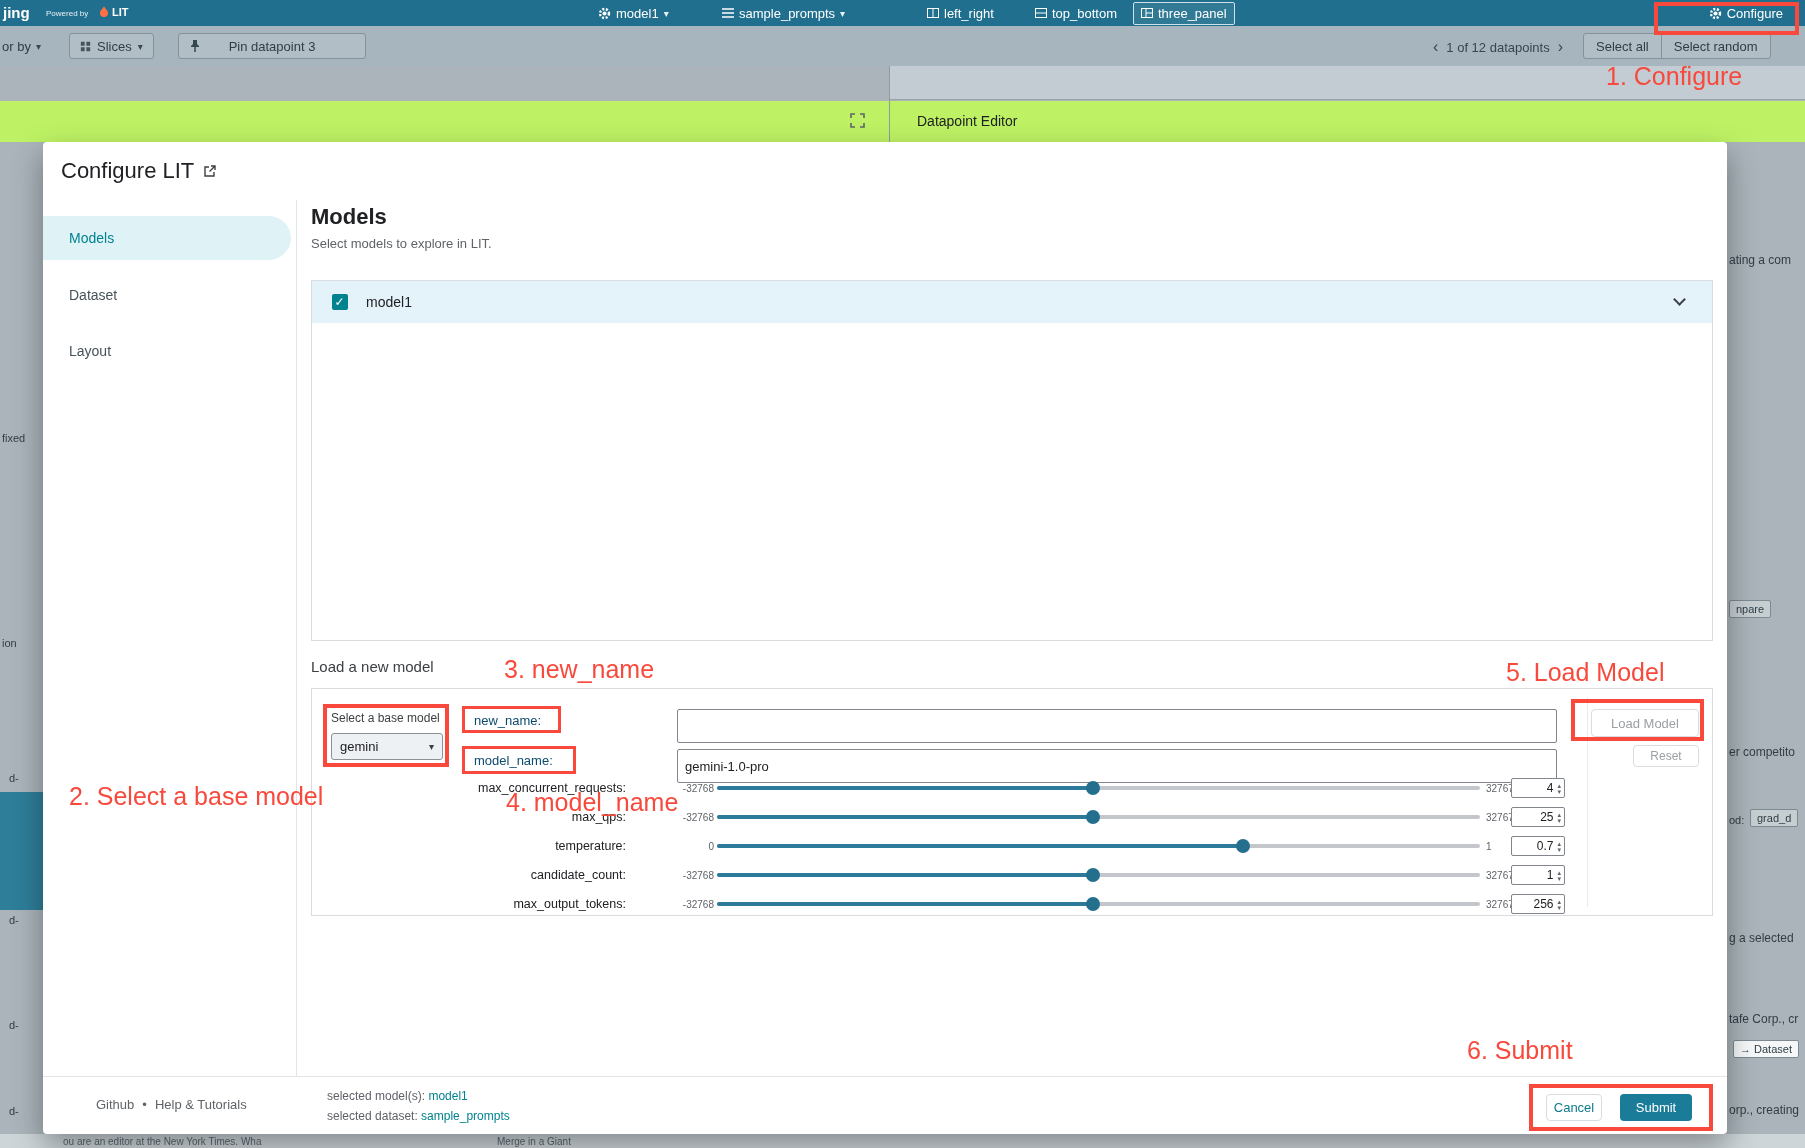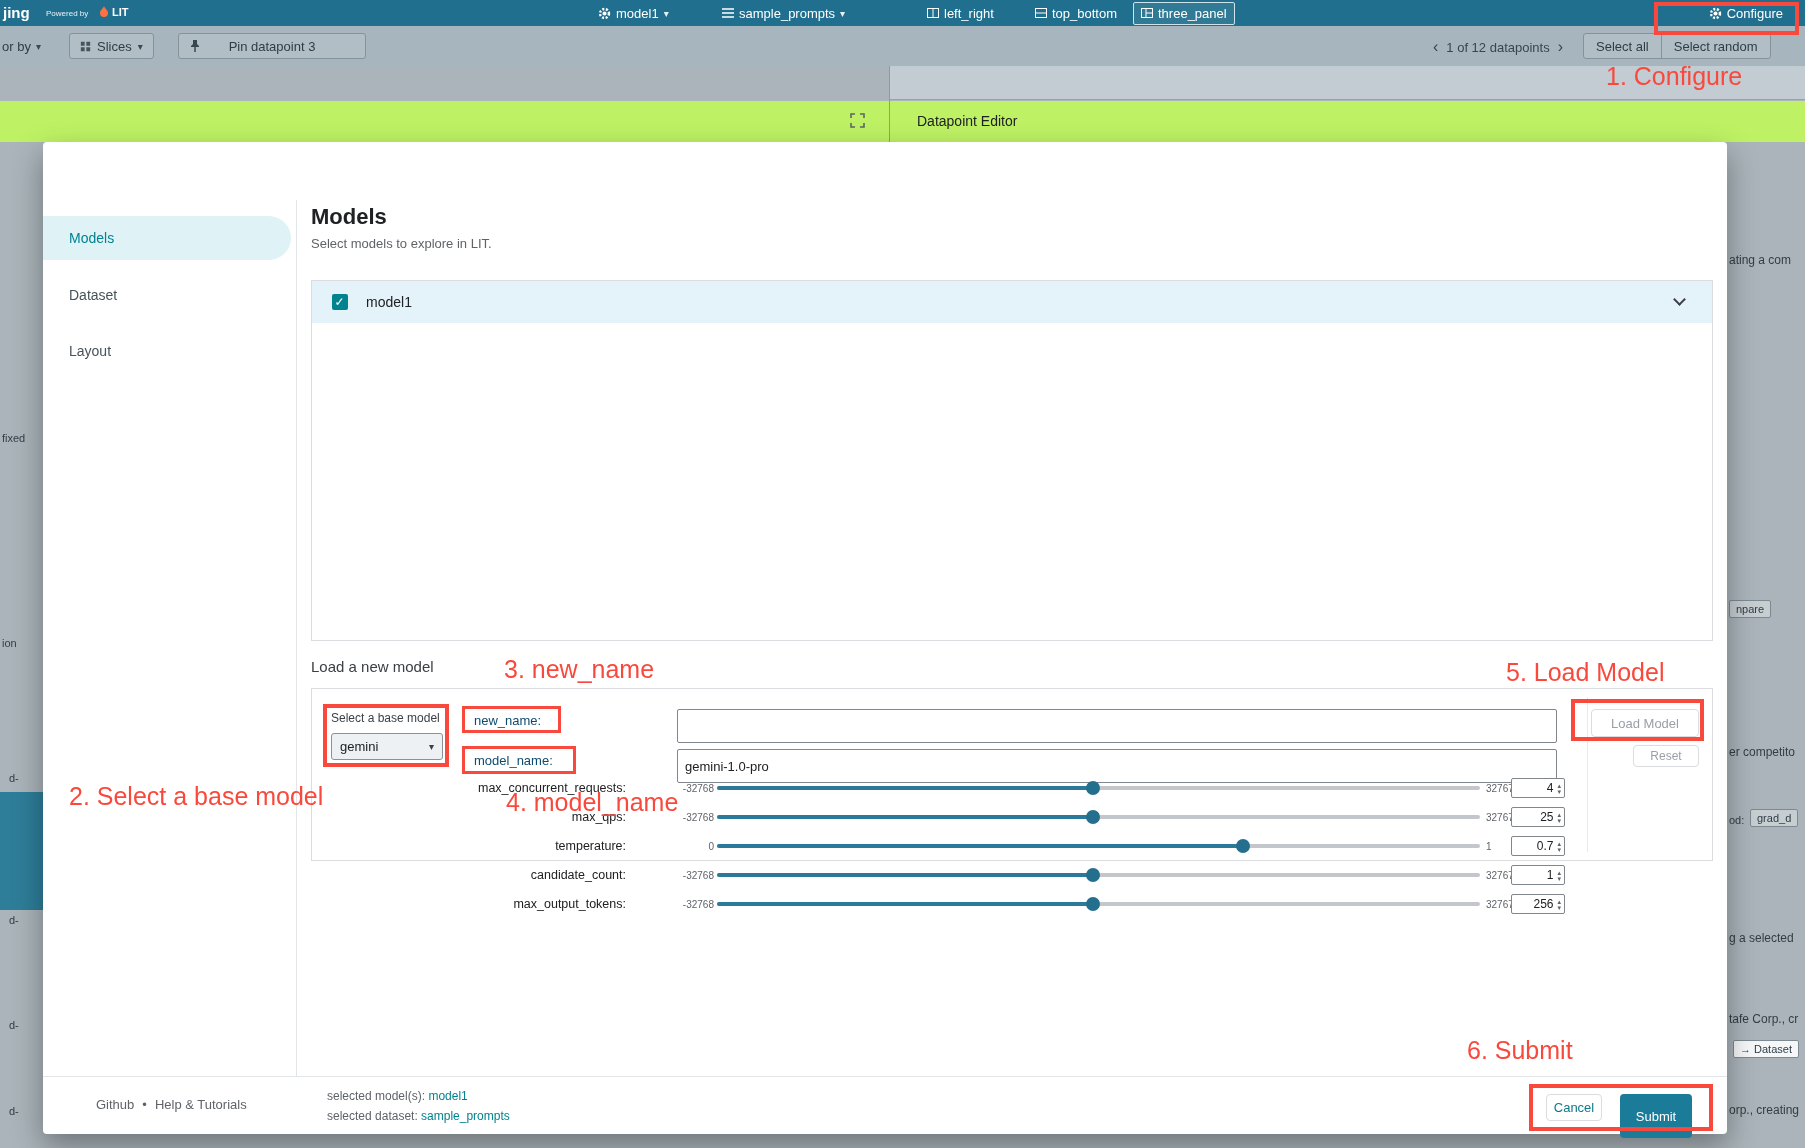--- a/index.html
+++ b/index.html
@@ -49,21 +49,21 @@
   .m-content { position:absolute; left:254px; top:58px; right:0; bottom:58px; }
   .m-heading { position:absolute; left:14px; top:4px; font-size:22px; font-weight:bold; color:#202124; }
   .m-subheading { position:absolute; left:14px; top:36px; font-size:13px; color:#5f6368; }
   .model-list { position:absolute; left:14px; top:80px; width:1402px; height:361px; border:1px solid #dadce0; background:#fff; }
   .model-row { position:absolute; left:0; top:0; width:100%; height:42px; background:#e4f2f9; display:flex; align-items:center; }
   .checkbox { width:16px; height:16px; margin-left:20px; background:#00838f; border-radius:2px; position:relative; }
   .checkbox::after { content:"✓"; position:absolute; left:2.5px; top:0.5px; color:#fff; font-size:12px; }
   .model-row-label { margin-left:18px; font-size:14px; color:#202124; }
   .chev-down { position:absolute; right:28px; top:14px; width:9px; height:9px; border-right:2px solid #3c4043; border-bottom:2px solid #3c4043; transform:rotate(45deg); }
   .load-heading { position:absolute; left:14px; top:458px; font-size:15px; color:#3c4043; }
-  .load-panel { position:absolute; left:14px; top:488px; width:1402px; height:173px; border:1px solid #dadce0; background:#fff; }
+  .load-panel { position:absolute; left:14px; top:488px; width:1402px; height:228px; border:1px solid #dadce0; background:#fff; }
   .lp-vdiv { position:absolute; left:1275px; top:8px; bottom:8px; width:1px; background:#e8eaed; }
   .base-label { position:absolute; left:19px; top:22px; font-size:12px; color:#3c4043; }
   .base-select { position:absolute; left:19px; top:44px; width:112px; height:27px; border:1px solid #8a9298; border-radius:3px; background:#eef1f3; font-size:13px; color:#202124; display:flex; align-items:center; justify-content:space-between; padding:0 8px; }
   .base-select .bs-caret { font-size:10px; color:#3c4043; }
   .f-label { position:absolute; left:162px; font-size:13px; color:#0c4a6e; font-weight:500; }
   .f-input { position:absolute; left:365px; width:880px; height:24px; border:1px solid #80868b; border-radius:2px; font-size:13px; padding:16px 7px; color:#202124; font-family:"Liberation Sans",sans-serif; background:#fff; }
   .srow { position:absolute; left:0; width:1270px; height:26px; }
   .slabel { position:absolute; left:0; top:6px; width:314px; text-align:right; font-size:12.5px; color:#202124; }
   .smin { position:absolute; left:318px; top:8px; width:84px; text-align:right; font-size:10px; color:#5f6368; }
   .strack { position:absolute; left:405px; top:11px; width:763px; height:4px; background:#c3c7cb; border-radius:2px; }
@@ -74,21 +74,21 @@
   .spinarrows { display:flex; flex-direction:column; line-height:5px; }
   .spinarrows .up::before { content:"▴"; font-size:7px; color:#5f6368; }
   .spinarrows .dn::before { content:"▾"; font-size:7px; color:#5f6368; }
   .load-btn { position:absolute; left:1279px; top:20px; width:108px; height:28px; border:1px solid #dadce0; border-radius:4px; background:#fff; color:#9aa0a6; font-size:13px; display:flex; align-items:center; justify-content:center; }
   .reset-btn { position:absolute; left:1321px; top:56px; width:66px; height:22px; border:1px solid #dadce0; border-radius:4px; background:#fff; color:#9aa0a6; font-size:12px; display:flex; align-items:center; justify-content:center; }
   .m-footer { position:absolute; left:0; bottom:0; width:100%; height:58px; border-top:1px solid #e3e6e8; }
   .footer-links { position:absolute; left:53px; top:20px; font-size:13px; color:#5f6368; display:flex; gap:8px; }
   .sel-info { position:absolute; left:284px; top:9px; font-size:12px; color:#5f6368; line-height:20px; }
   .sel-info .link { color:#00838f; }
   .cancel-btn { position:absolute; left:1503px; top:17px; width:56px; height:27px; border:1px solid #dadce0; border-radius:4px; background:#fff; color:#0e7a8b; font-size:13px; display:flex; align-items:center; justify-content:center; }
-  .submit-btn { position:absolute; left:1577px; top:17px; width:72px; height:44px; border:none; border-radius:4px; background:#1b7c99; color:#fff; font-size:13px; display:flex; align-items:center; justify-content:center; }
+  .submit-btn { position:absolute; left:1577px; top:17px; width:72px; height:27px; border:none; border-radius:4px; background:#1b7c99; color:#fff; font-size:13px; display:flex; align-items:center; justify-content:center; }
 
   
   .anno-layer { position:absolute; left:0; top:0; width:1805px; height:1148px; z-index:9; pointer-events:none; }
   .anno-text { position:absolute; color:#f8493c; font-size:25px; white-space:nowrap; }
   .anno-box { position:absolute; border:4px solid #f8493c; }
   .anno-box.thin { border-width:3px; }
 
   
   .icn { display:inline-flex; align-items:center; }
 </style>
@@ -237,23 +237,38 @@
     <span class="frag" style="left:1729px; top:187px; font-size:12px;" data-interactable="false">ating a com</span>
     <span class="chip" style="left:1729px; top:534px;" data-interactable="true">npare</span>
     <span class="frag" style="left:1729px; top:679px; font-size:12px;" data-interactable="false">er competito</span>
     <span class="frag" style="left:1729px; top:748px;" data-interactable="false">od:</span>
     <span class="chip" style="left:1750px; top:743px;" data-interactable="true">grad_d</span>
     <span class="frag" style="left:1729px; top:865px; font-size:12px;" data-interactable="false">g a selected</span>
     <span class="frag" style="left:1729px; top:946px; font-size:12px;" data-interactable="false">tafe Corp., cr</span>
     <span class="chip" style="left:1733px; top:974px; background:#f5f7f8;" data-interactable="true"><span data-interactable="false">→</span> <span data-interactable="false">Dataset</span></span>
     <span class="frag" style="left:1729px; top:1037px; font-size:12px;" data-interactable="false">orp., creating</span>
 
+    <div class="bottom-strip" data-interactable="false">
+      <span style="position:absolute; left:63px; top:2px;" data-interactable="false">ou are an editor at the New York Times. Wha</span>
+      <span style="position:absolute; left:497px; top:2px;" data-interactable="false">Merge in a Giant</span>
+    </div>
   </div>
 
   <div class="modal" data-interactable="false">
+    <div class="m-header" data-interactable="false">
+      <div class="m-title">
+        <span data-interactable="false">Configure LIT</span>
+        <span class="icn" data-interactable="true">
+            <svg width="15" height="15" viewBox="0 0 15 15" fill="none" stroke="#3c4043" stroke-width="1.4">
+              <path d="M7 3H3v9h9V8"></path>
+              <path d="M9 2h4v4M13 2L7.5 7.5"></path>
+            </svg>
+          </span>
+      </div>
+    </div>
 
     <div class="m-side" data-interactable="false">
       <div class="m-nav-item active" style="top:16px;" data-interactable="true">Models</div>
       <div class="m-nav-item" style="top:73px;" data-interactable="true">Dataset</div>
       <div class="m-nav-item" style="top:129px;" data-interactable="true">Layout</div>
     </div>
 
     <div class="m-content" data-interactable="false">
       <div class="m-heading" data-interactable="false">Models</div>
       <div class="m-subheading" data-interactable="false">Select models to explore in LIT.</div>

